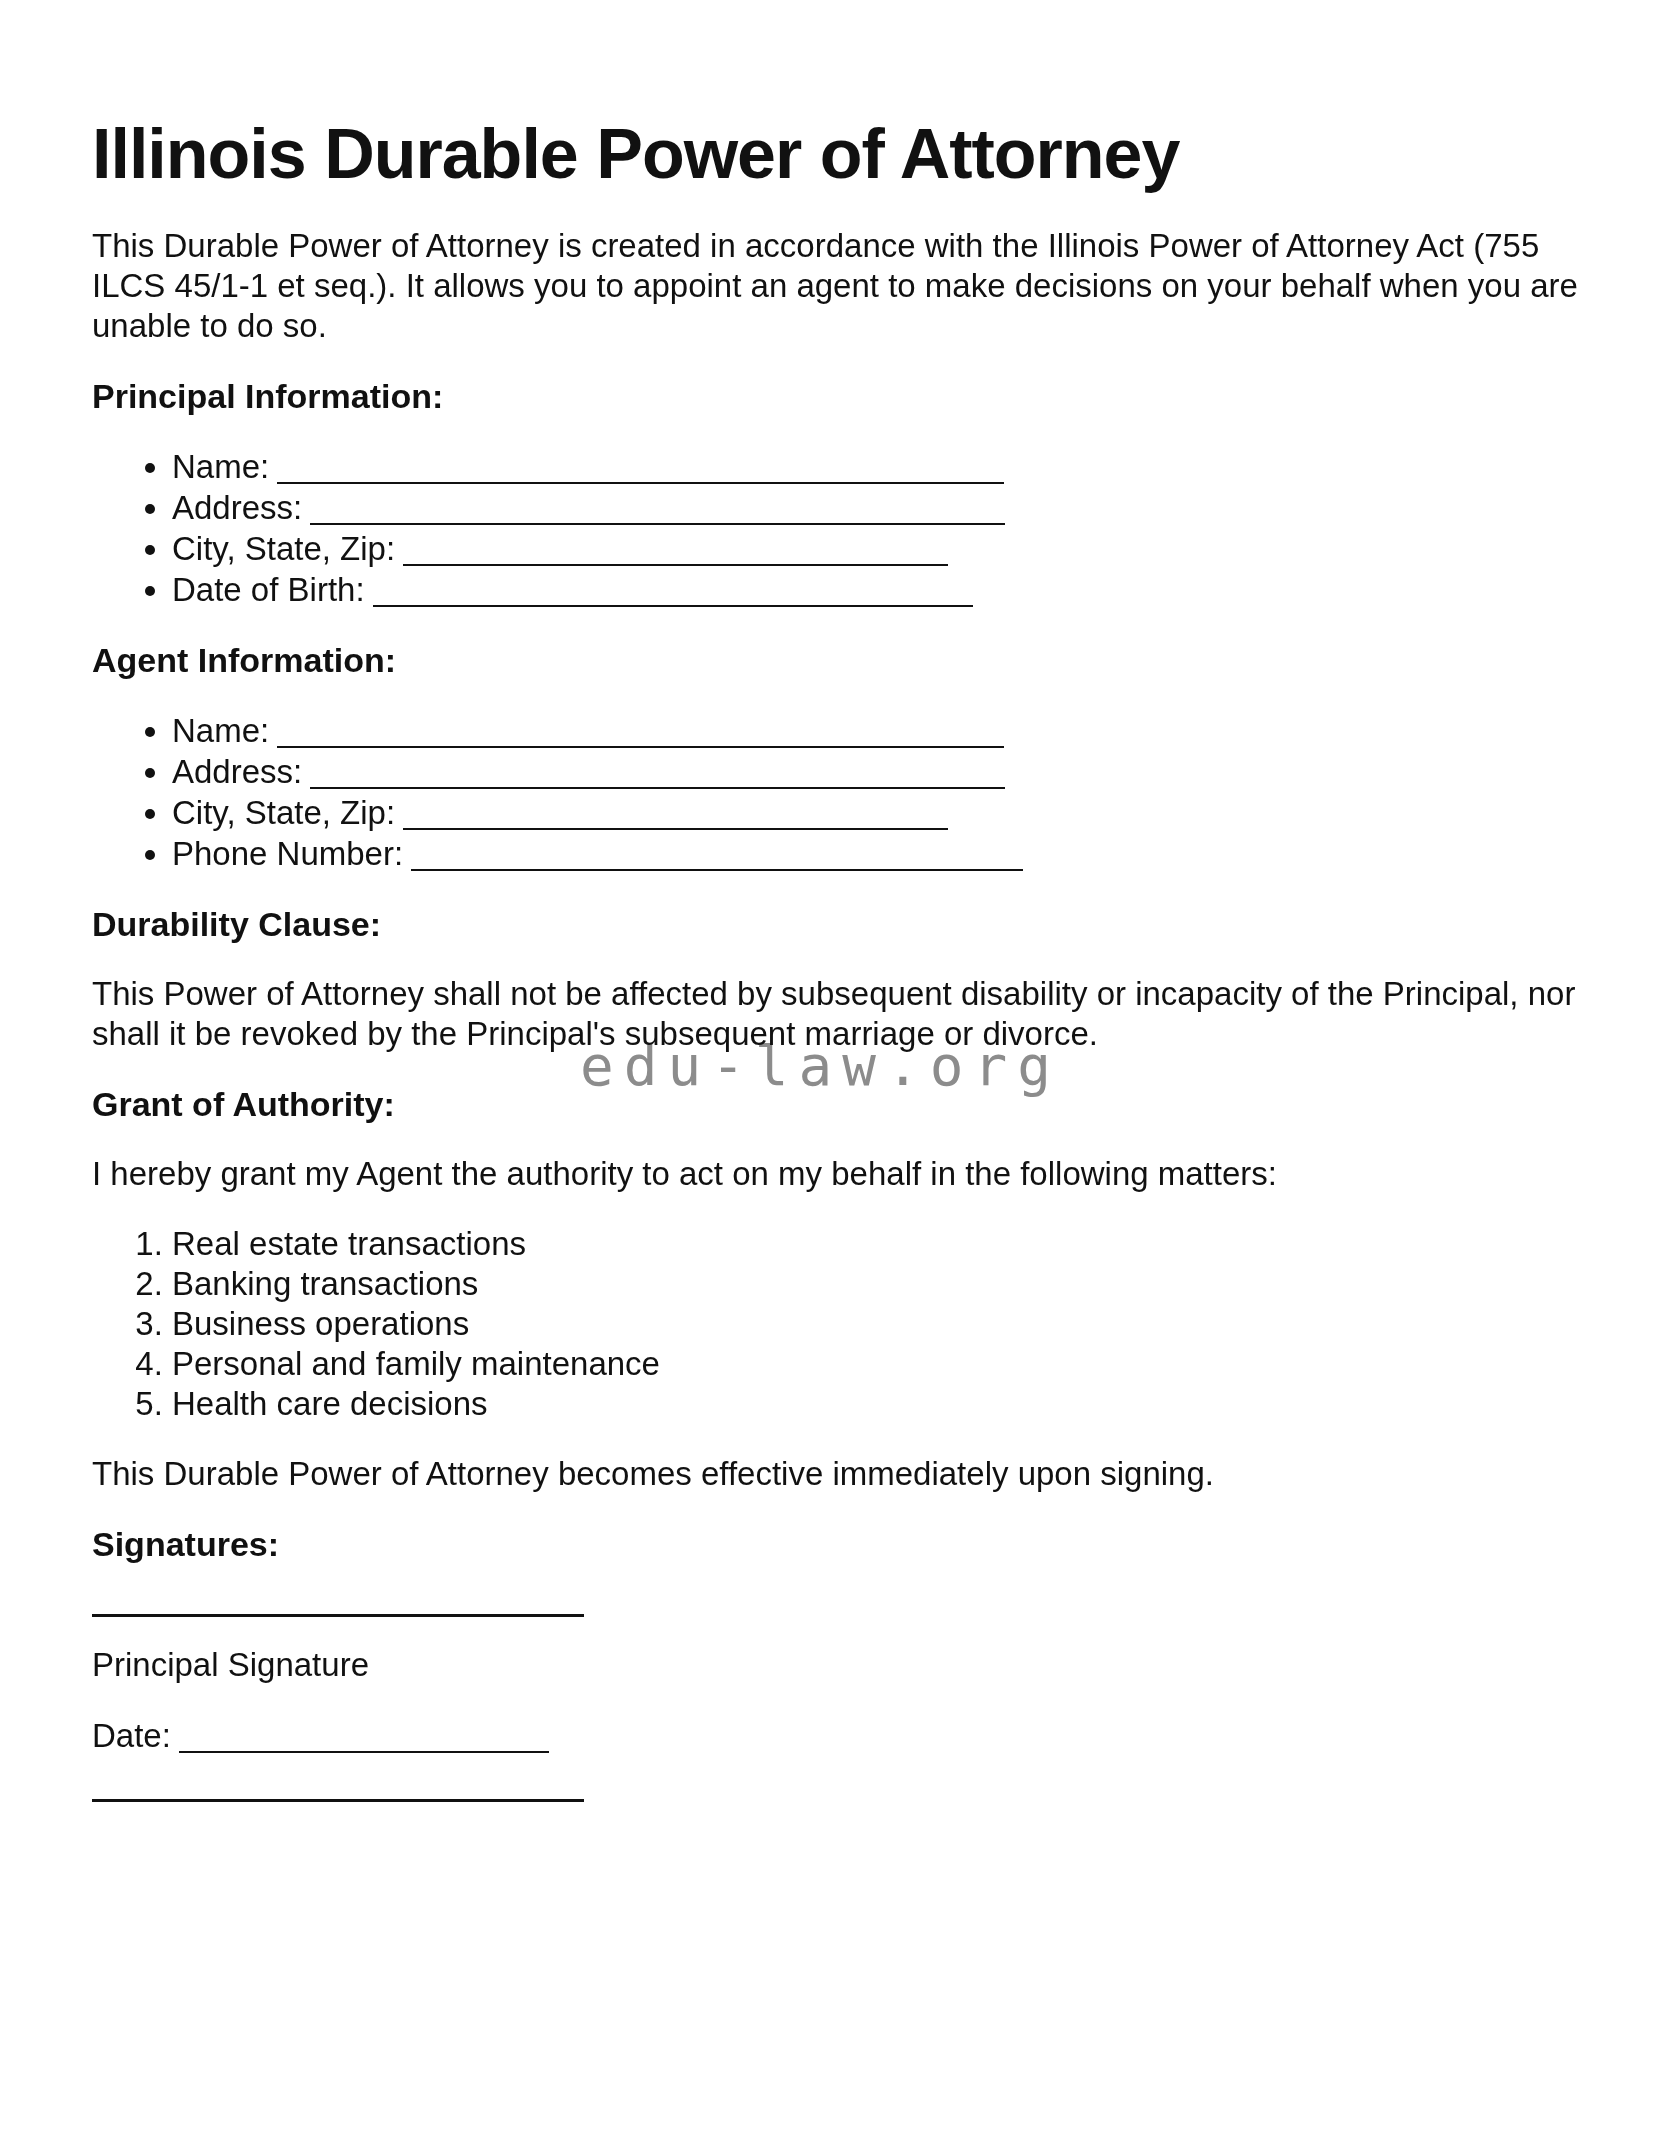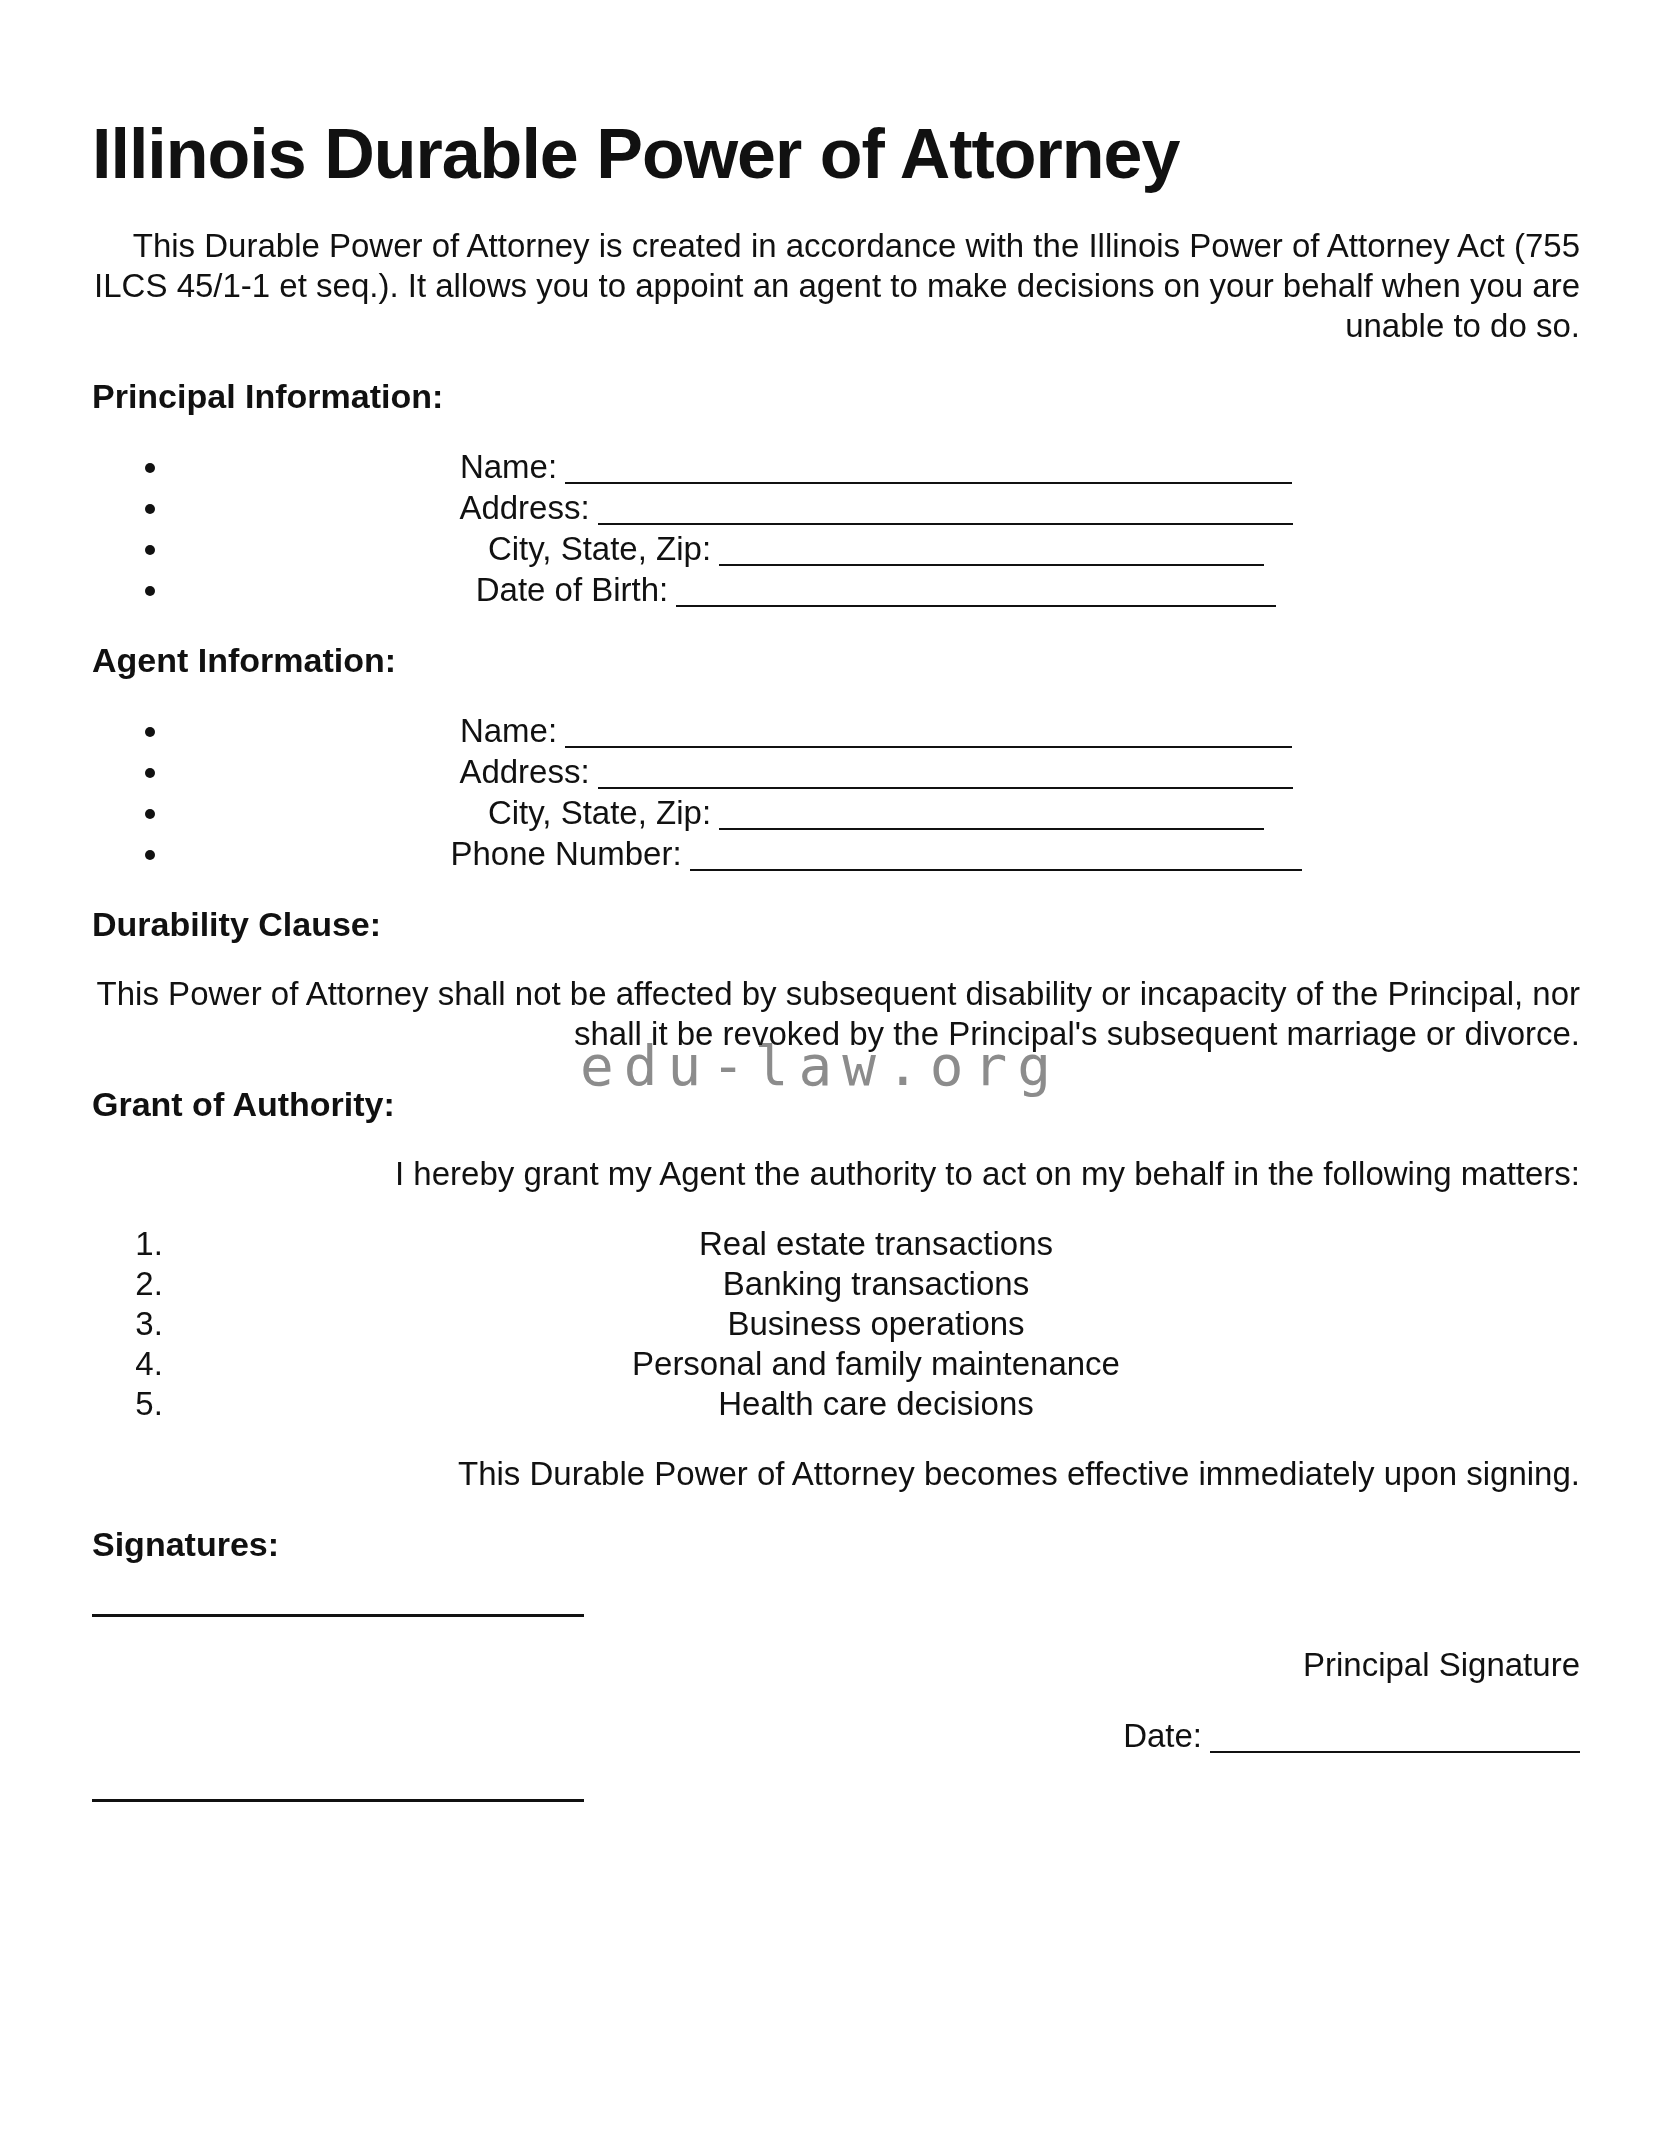--- a/index.html
+++ b/index.html
@@ -34,25 +34,24 @@
     letter-spacing:-1px;
     font-weight:bold;
     margin:0 0 30px 0;
   }
   h2{
     font-size:34px;
     line-height:40px;
     font-weight:bold;
     margin:0 0 30px 0;
   }
-  p{margin:0 0 30px 0;text-align:right;}
+  p{margin:0 0 30px 0;}
   ul.fields, ol.grant-list{
     margin:0 0 30px 0;
     padding-left:80px;
-    text-align:center;
   }
   ul.fields li, ol.grant-list li{margin:0;padding:0;}
   .blank{
     display:inline-block;
     height:30px;
     border-bottom:2px solid #111111;
     margin-left:8px;
     position:relative;
     top:6px;
   }

